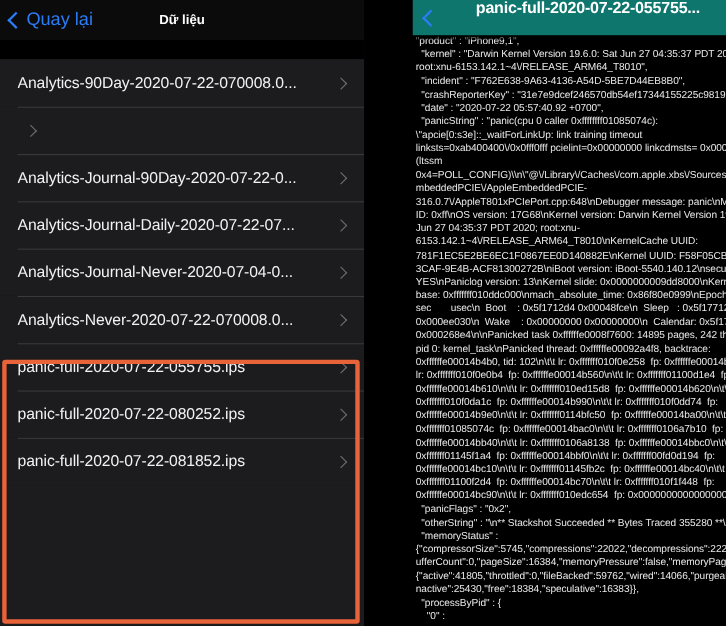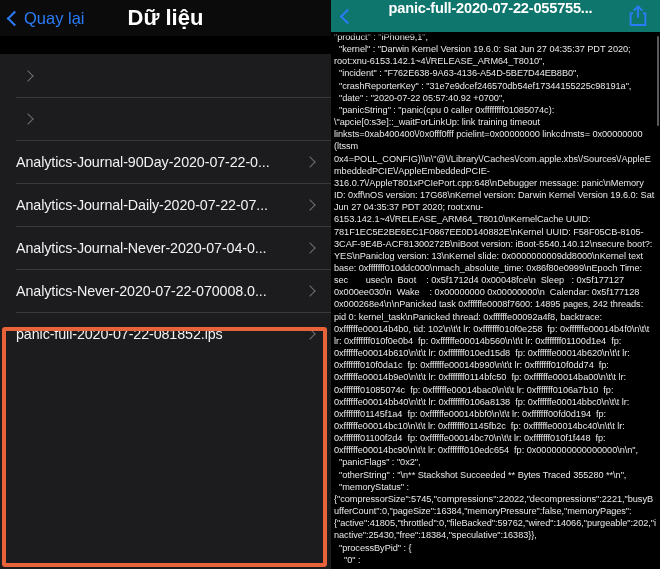--- a/index.html
+++ b/index.html
@@ -2,21 +2,21 @@
 <html><head>
 <meta charset="utf-8">
 <style>
   * { margin:0; padding:0; box-sizing:border-box; }
   html,body{
     width:660px; height:569px; overflow:hidden;
     background:#000;
     font-family:"Liberation Sans", sans-serif;
     -webkit-font-smoothing:antialiased;
   }
-  #root{ position:relative; width:576px; height:569px; display:flex; }
+  #root{ position:relative; width:576px; height:569px; display:flex;gap:44px; }
 
   
   #left-pane{
     position:relative;
     width:331px; height:569px;
     background:#1c1c1e;
     overflow:hidden;
     flex:0 0 331px;
   }
   .nav-bar{
@@ -41,21 +41,21 @@
     border-bottom:2.6px solid #2b7cf6;
     transform:rotate(45deg);
     margin-right:4px;
     margin-left:2px;
   }
   .nav-title{
     position:absolute;
     left:0; right:0;
     text-align:center;
     color:#fff;
-    font-size:22px;
+    font-size:12px;
     font-weight:bold;
     pointer-events:none;
   }
   .nav-title.left-title{ left:100px; right:100px; }
 
   .spacer-band{
     height:18px;
     background:#000;
     width:100%;
   }
@@ -195,39 +195,48 @@
         <span class="chev-left"></span>
         <span>Quay lại</span>
       </div>
       <div class="nav-title left-title">Dữ liệu</div>
     </div>
 
     <div class="spacer-band"></div>
 
     <div id="file-list">
         <div class="file-row">
+          <div class="file-name">Analytics-90Day-2020-07-22-070008.0...</div>
           <span class="chev-right"></span>
         </div>
         <div class="file-row">
           <span class="chev-right"></span>
         </div>
         <div class="file-row">
           <div class="file-name">Analytics-Journal-90Day-2020-07-22-0...</div>
           <span class="chev-right"></span>
         </div>
         <div class="file-row">
           <div class="file-name">Analytics-Journal-Daily-2020-07-22-07...</div>
           <span class="chev-right"></span>
         </div>
         <div class="file-row">
           <div class="file-name">Analytics-Journal-Never-2020-07-04-0...</div>
           <span class="chev-right"></span>
         </div>
         <div class="file-row">
           <div class="file-name">Analytics-Never-2020-07-22-070008.0...</div>
+          <span class="chev-right"></span>
+        </div>
+        <div class="file-row">
+          <div class="file-name">panic-full-2020-07-22-055755.ips</div>
+          <span class="chev-right"></span>
+        </div>
+        <div class="file-row">
+          <div class="file-name">panic-full-2020-07-22-080252.ips</div>
           <span class="chev-right"></span>
         </div>
         <div class="file-row">
           <div class="file-name">panic-full-2020-07-22-081852.ips</div>
           <span class="chev-right"></span>
         </div>
       </div>
 
     <div id="highlight-box"></div>
   </div>

